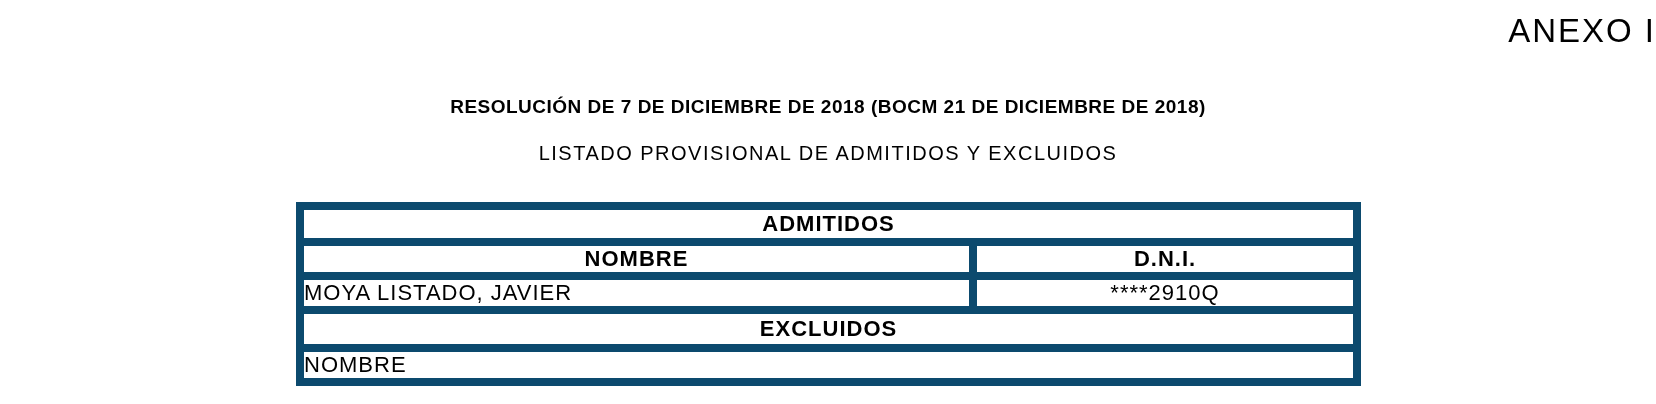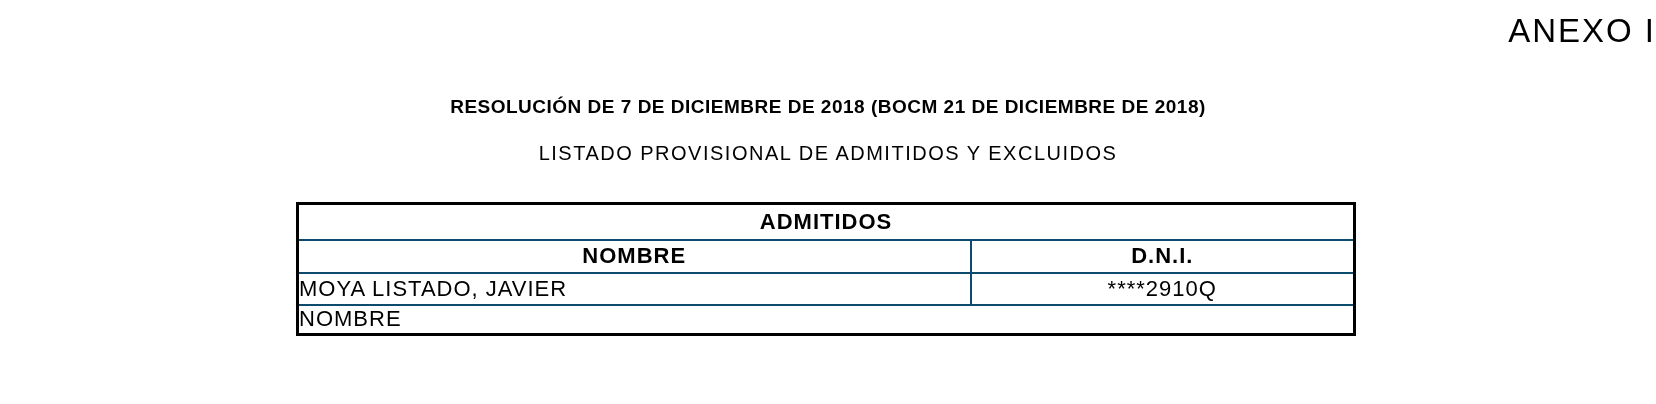--- a/index.html
+++ b/index.html
@@ -57,21 +57,21 @@
     position: absolute;
     top: 202px;
     left: 296px;
     width: 1057px;
     border-collapse: collapse;
     table-layout: fixed;
     border: 3px solid #000000;
   }
   table.listado th,
   table.listado td {
-    border: 2px solid #0c4a6e;
+    border: 8px solid #0c4a6e;
     font-size: 22px;
     letter-spacing: 1px;
     padding: 0;
     vertical-align: middle;
     overflow: hidden;
     white-space: nowrap;
   }
   table.listado th {
     font-weight: 700;
     text-align: center;
@@ -110,19 +110,22 @@
         <th colspan="2">ADMITIDOS</th>
       </tr>
       <tr class="row-colhead">
         <th>NOMBRE</th>
         <th>D.N.I.</th>
       </tr>
       <tr class="row-data">
         <td class="cell-left">MOYA LISTADO, JAVIER</td>
         <td class="cell-center">****2910Q</td>
       </tr>
+      <tr class="row-section2">
+        <th colspan="2">EXCLUIDOS</th>
+      </tr>
       <tr class="row-data2">
         <td colspan="2" class="cell-left">NOMBRE</td>
       </tr>
     </tbody>
   </table>
 
 </div>
 
 </body></html>

